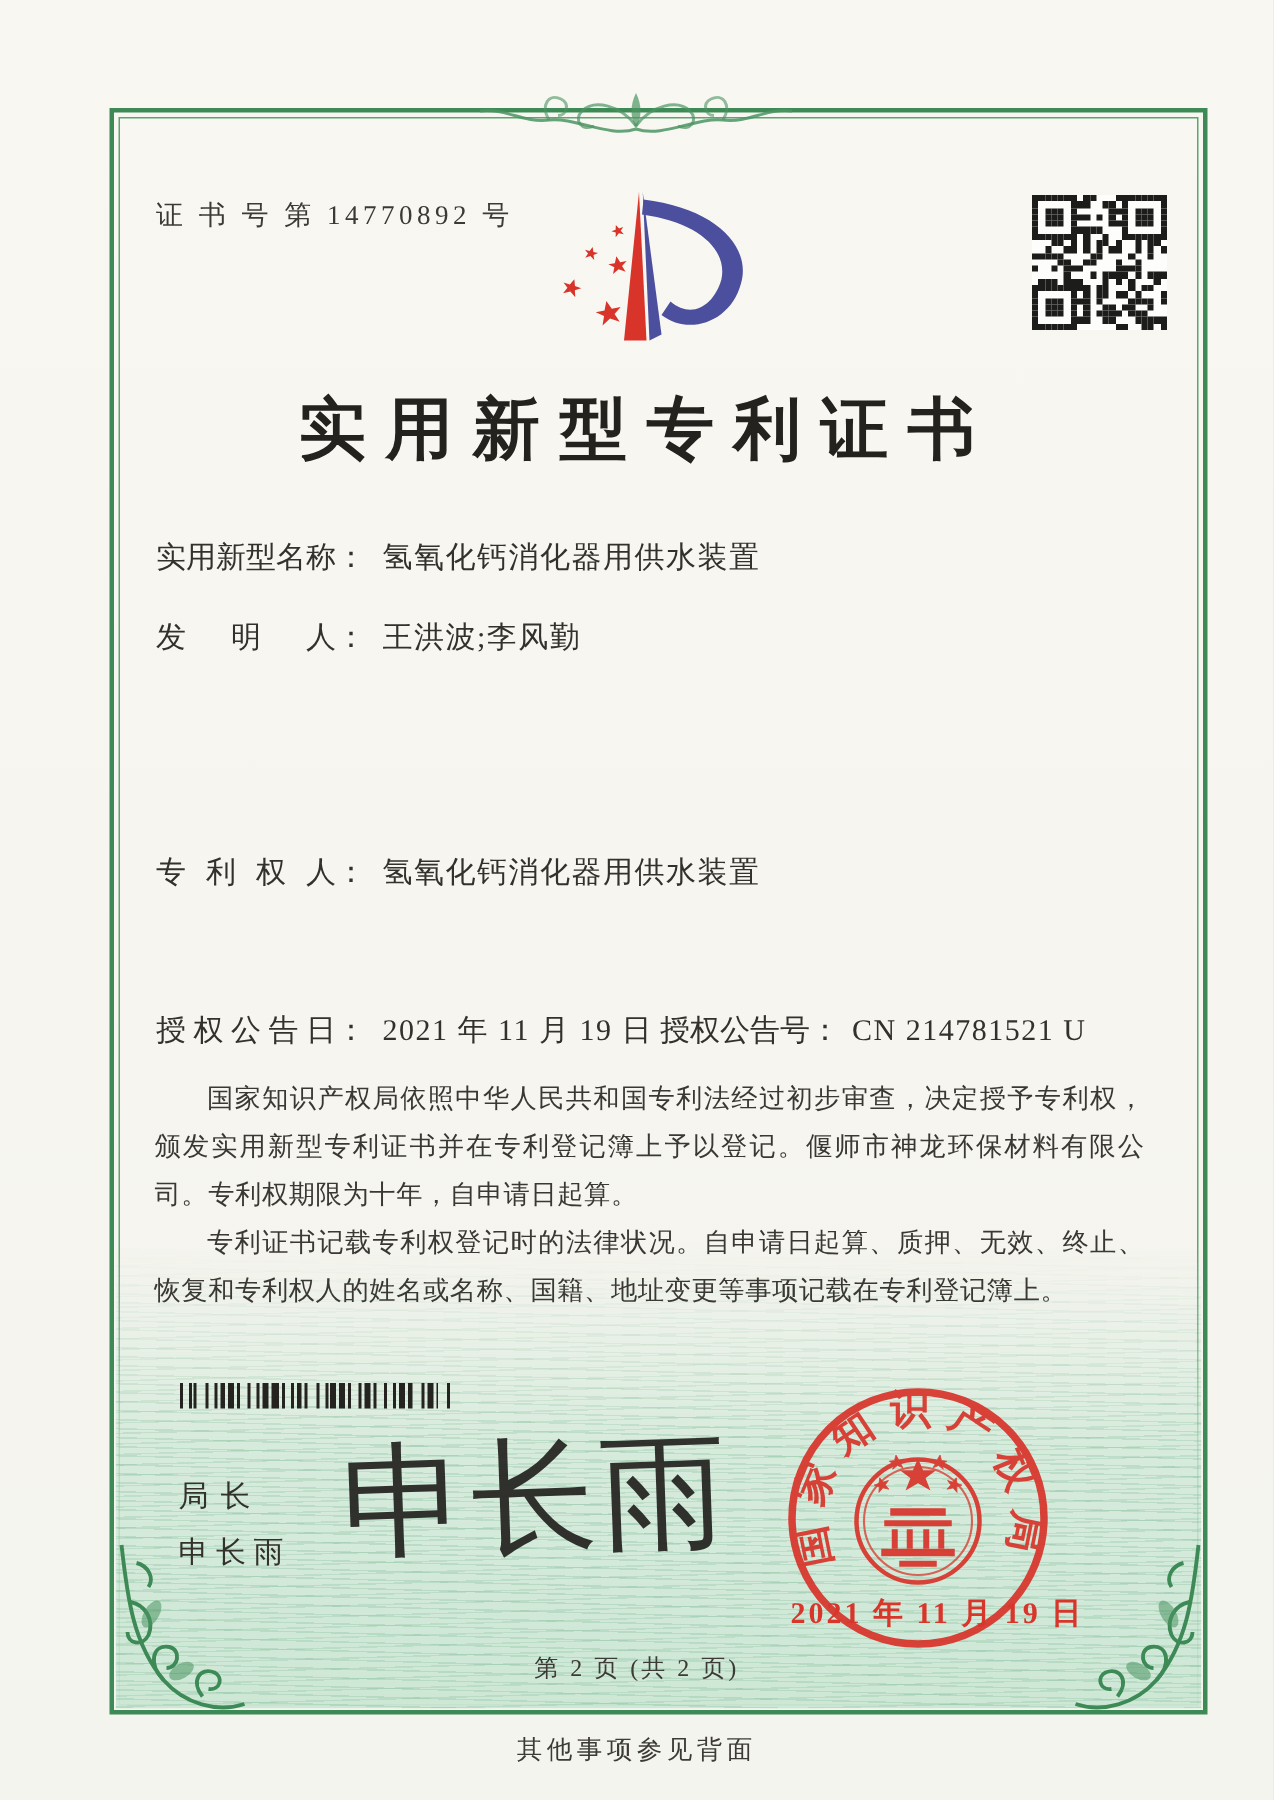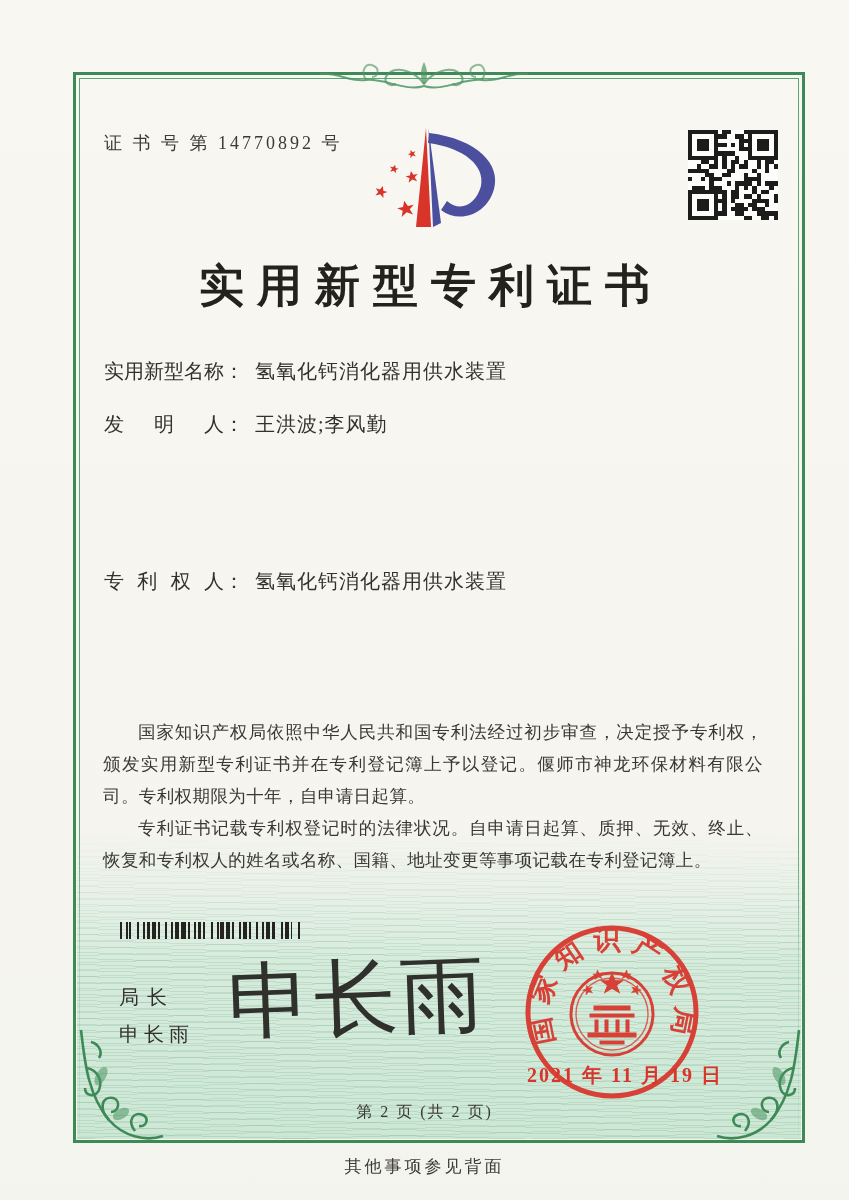--- a/index.html
+++ b/index.html
@@ -387,20 +387,26 @@
 
   <div class="frow" style="top:358px">
     <span class="flabel">实用新型名称</span><span class="colon">：</span><span class="fvalue">氢氧化钙消化器用供水装置</span>
   </div>
   <div class="frow" style="top:411px">
     <span class="flabel">发明人</span><span class="colon">：</span><span class="fvalue">王洪波;李风勤</span>
   </div>
   <div class="frow" style="top:568px">
     <span class="flabel">专利权人</span><span class="colon">：</span><span class="fvalue">氢氧化钙消化器用供水装置</span>
   </div>
+  <div class="frow" style="top:673px; position:absolute;">
+    <span class="flabel">授权公告日</span><span class="colon">：</span><span class="fvalue">2021 年 11 月 19 日</span>
+    <span class="pair2">
+      <span>授权公告号</span><span class="colon">：</span><span class="fvalue">CN 214781521 U</span>
+    </span>
+  </div>
 
   <div class="body-text">
     <p>国家知识产权局依照中华人民共和国专利法经过初步审查，决定授予专利权，颁发实用新型专利证书并在专利登记簿上予以登记。偃师市神龙环保材料有限公司。专利权期限为十年，自申请日起算。</p>
     <p>专利证书记载专利权登记时的法律状况。自申请日起算、质押、无效、终止、恢复和专利权人的姓名或名称、国籍、地址变更等事项记载在专利登记簿上。</p>
   </div>
 
   <div class="barcode">
       <div style="width: 1.9px; height: 100%; background: rgb(36, 35, 31);"></div>
       <div style="width: 3.8px; height: 100%; background: transparent;"></div>
       <div style="width: 1.9px; height: 100%; background: rgb(36, 35, 31);"></div>

